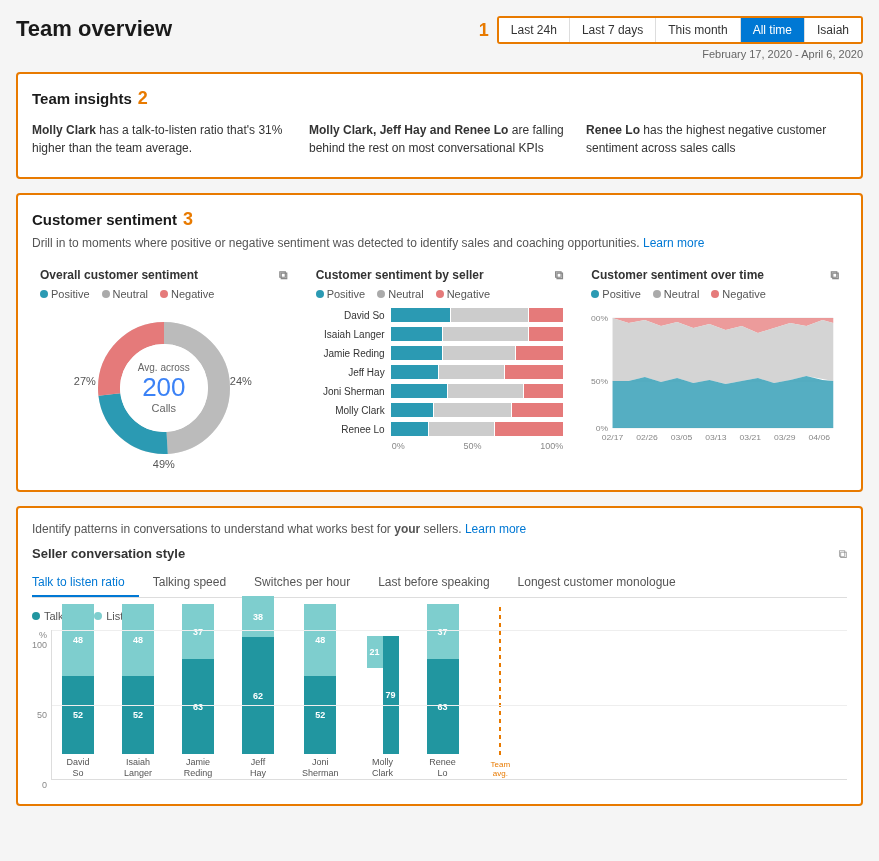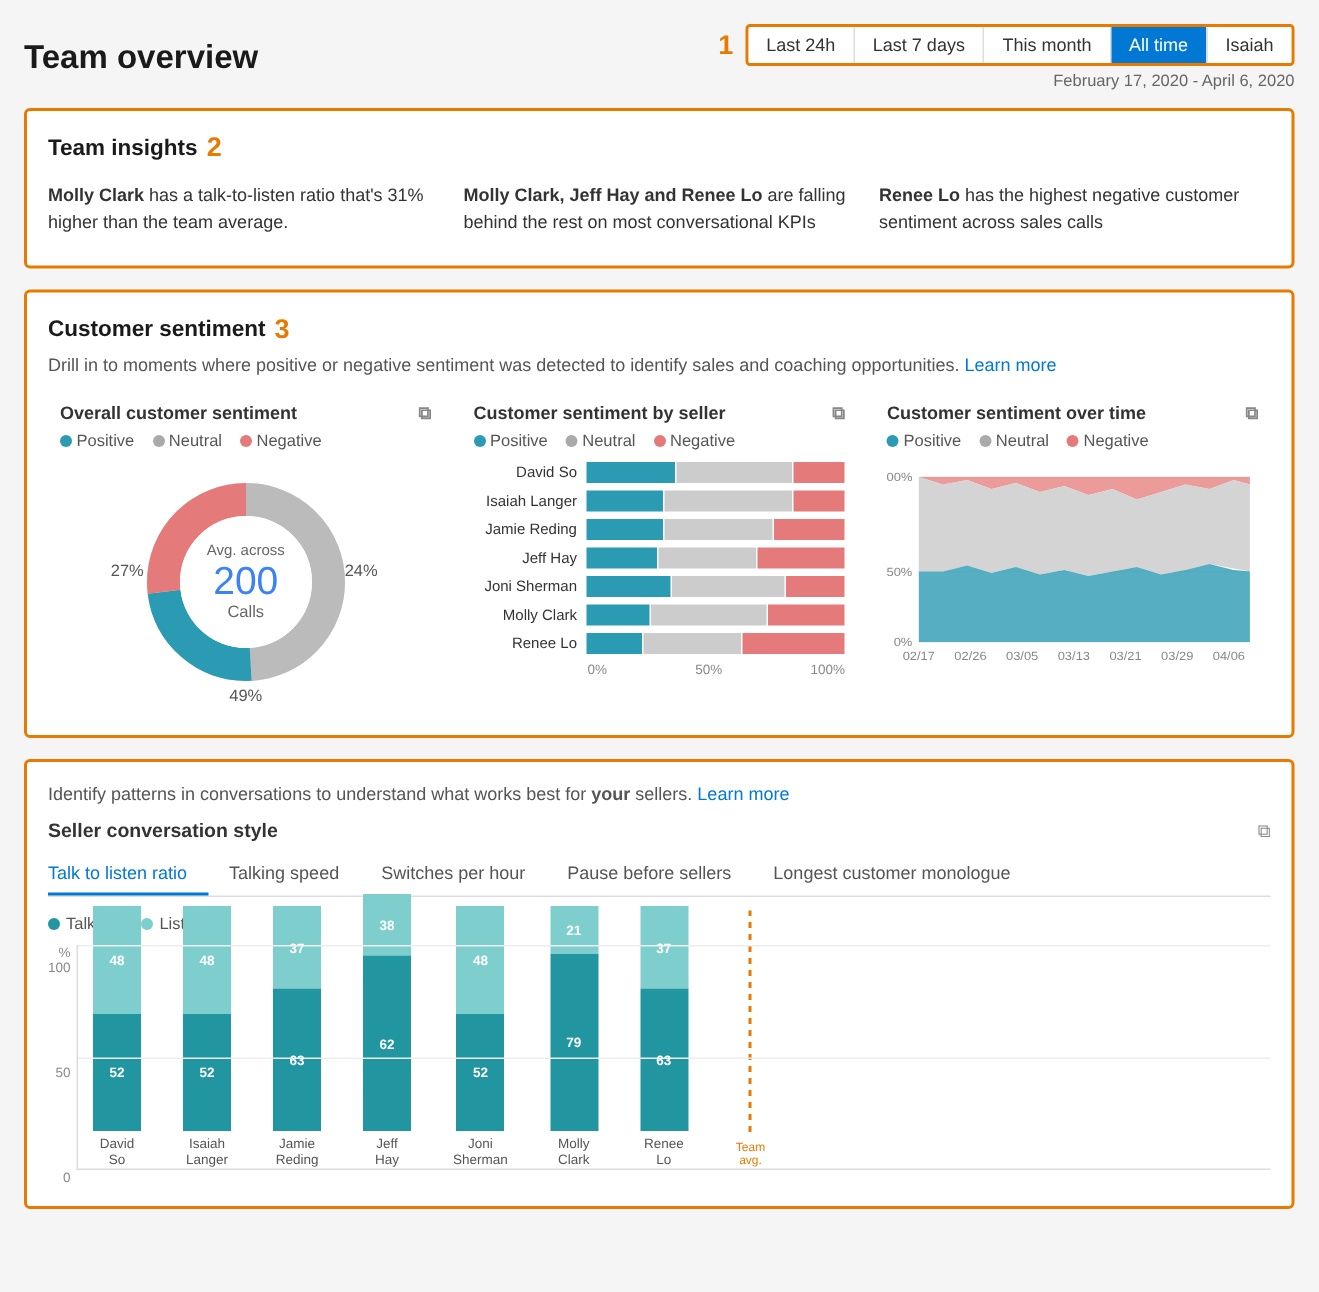--- a/index.html
+++ b/index.html
@@ -1,21 +1,21 @@
 <!DOCTYPE html>
 <html><head>
   <meta charset="utf-8">
   <style>
     * { box-sizing: border-box; margin: 0; padding: 0; }
     body { font-family: 'Segoe UI', Arial, sans-serif; font-size: 13px; background: #f5f5f5; color: #333; }
     
     .page { padding: 16px; max-width: 879px; margin: 0 auto; background: #f5f5f5; }
     
     
-    .header { display: flex; justify-content: space-between; align-items: center; margin-bottom: 12px; }
+    .header { display: flex; justify-content: space-between; align-items: flex-start; margin-bottom: 12px; }
     .page-title { font-size: 22px; font-weight: 600; color: #1a1a1a; }
     .header-right { display: flex; flex-direction: column; align-items: flex-end; }
     .time-filter { display: flex; border: 2px solid #e87a00; border-radius: 3px; overflow: hidden; }
     .time-btn { padding: 5px 12px; background: #fff; border: none; border-right: 1px solid #ddd; cursor: pointer; font-size: 12px; color: #333; }
     .time-btn:last-child { border-right: none; }
     .time-btn.active { background: #0078d4; color: #fff; }
     .date-range { font-size: 11px; color: #666; margin-top: 4px; }
 
     
     .section { background: #fff; border: 2px solid #e87a00; border-radius: 4px; padding: 14px; margin-bottom: 14px; }
@@ -315,21 +315,21 @@
 
     <div style="display:flex;justify-content:space-between;align-items:center;margin-top:10px;">
       <span style="font-size:13px;font-weight:600;">Seller conversation style</span>
       <span class="copy-icon">⧉</span>
     </div>
 
     <div class="tab-bar">
       <div class="tab-item active">Talk to listen ratio</div>
       <div class="tab-item">Talking speed</div>
       <div class="tab-item">Switches per hour</div>
-      <div class="tab-item">Pause before sellers</div>
+      <div class="tab-item">Last before speaking</div>
       <div class="tab-item">Longest customer monologue</div>
     </div>
 
     <div class="talk-legend">
       <div class="talk-legend-item">
         <span class="talk-dot" style="background:#2196a0;"></span>
         <span>Talking</span>
       </div>
       <div class="talk-legend-item">
         <span class="talk-dot" style="background:#7ecece;"></span>
@@ -407,21 +407,21 @@
               <span style="font-size:9px;color:#fff;font-weight:600;">48</span>
             </div>
             <div class="bar-seg talk" style="height:78px;">
               <span style="font-size:9px;color:#fff;font-weight:600;">52</span>
             </div>
           </div>
           <div style="font-size:9px;color:#555;margin-top:3px;text-align:center;line-height:1.2;">Joni<br>Sherman</div>
         </div>
 
         <div style="display:flex;flex-direction:column;align-items:center;">
-          <div style="display:flex;flex-direction:column;width:32px;">
+          <div style="display:flex;flex-direction:row;width:32px;">
             <div class="bar-seg listen" style="height:32px;">
               <span style="font-size:9px;color:#fff;font-weight:600;">21</span>
             </div>
             <div class="bar-seg talk" style="height:118px;">
               <span style="font-size:9px;color:#fff;font-weight:600;">79</span>
             </div>
           </div>
           <div style="font-size:9px;color:#555;margin-top:3px;text-align:center;line-height:1.2;">Molly<br>Clark</div>
         </div>
 

